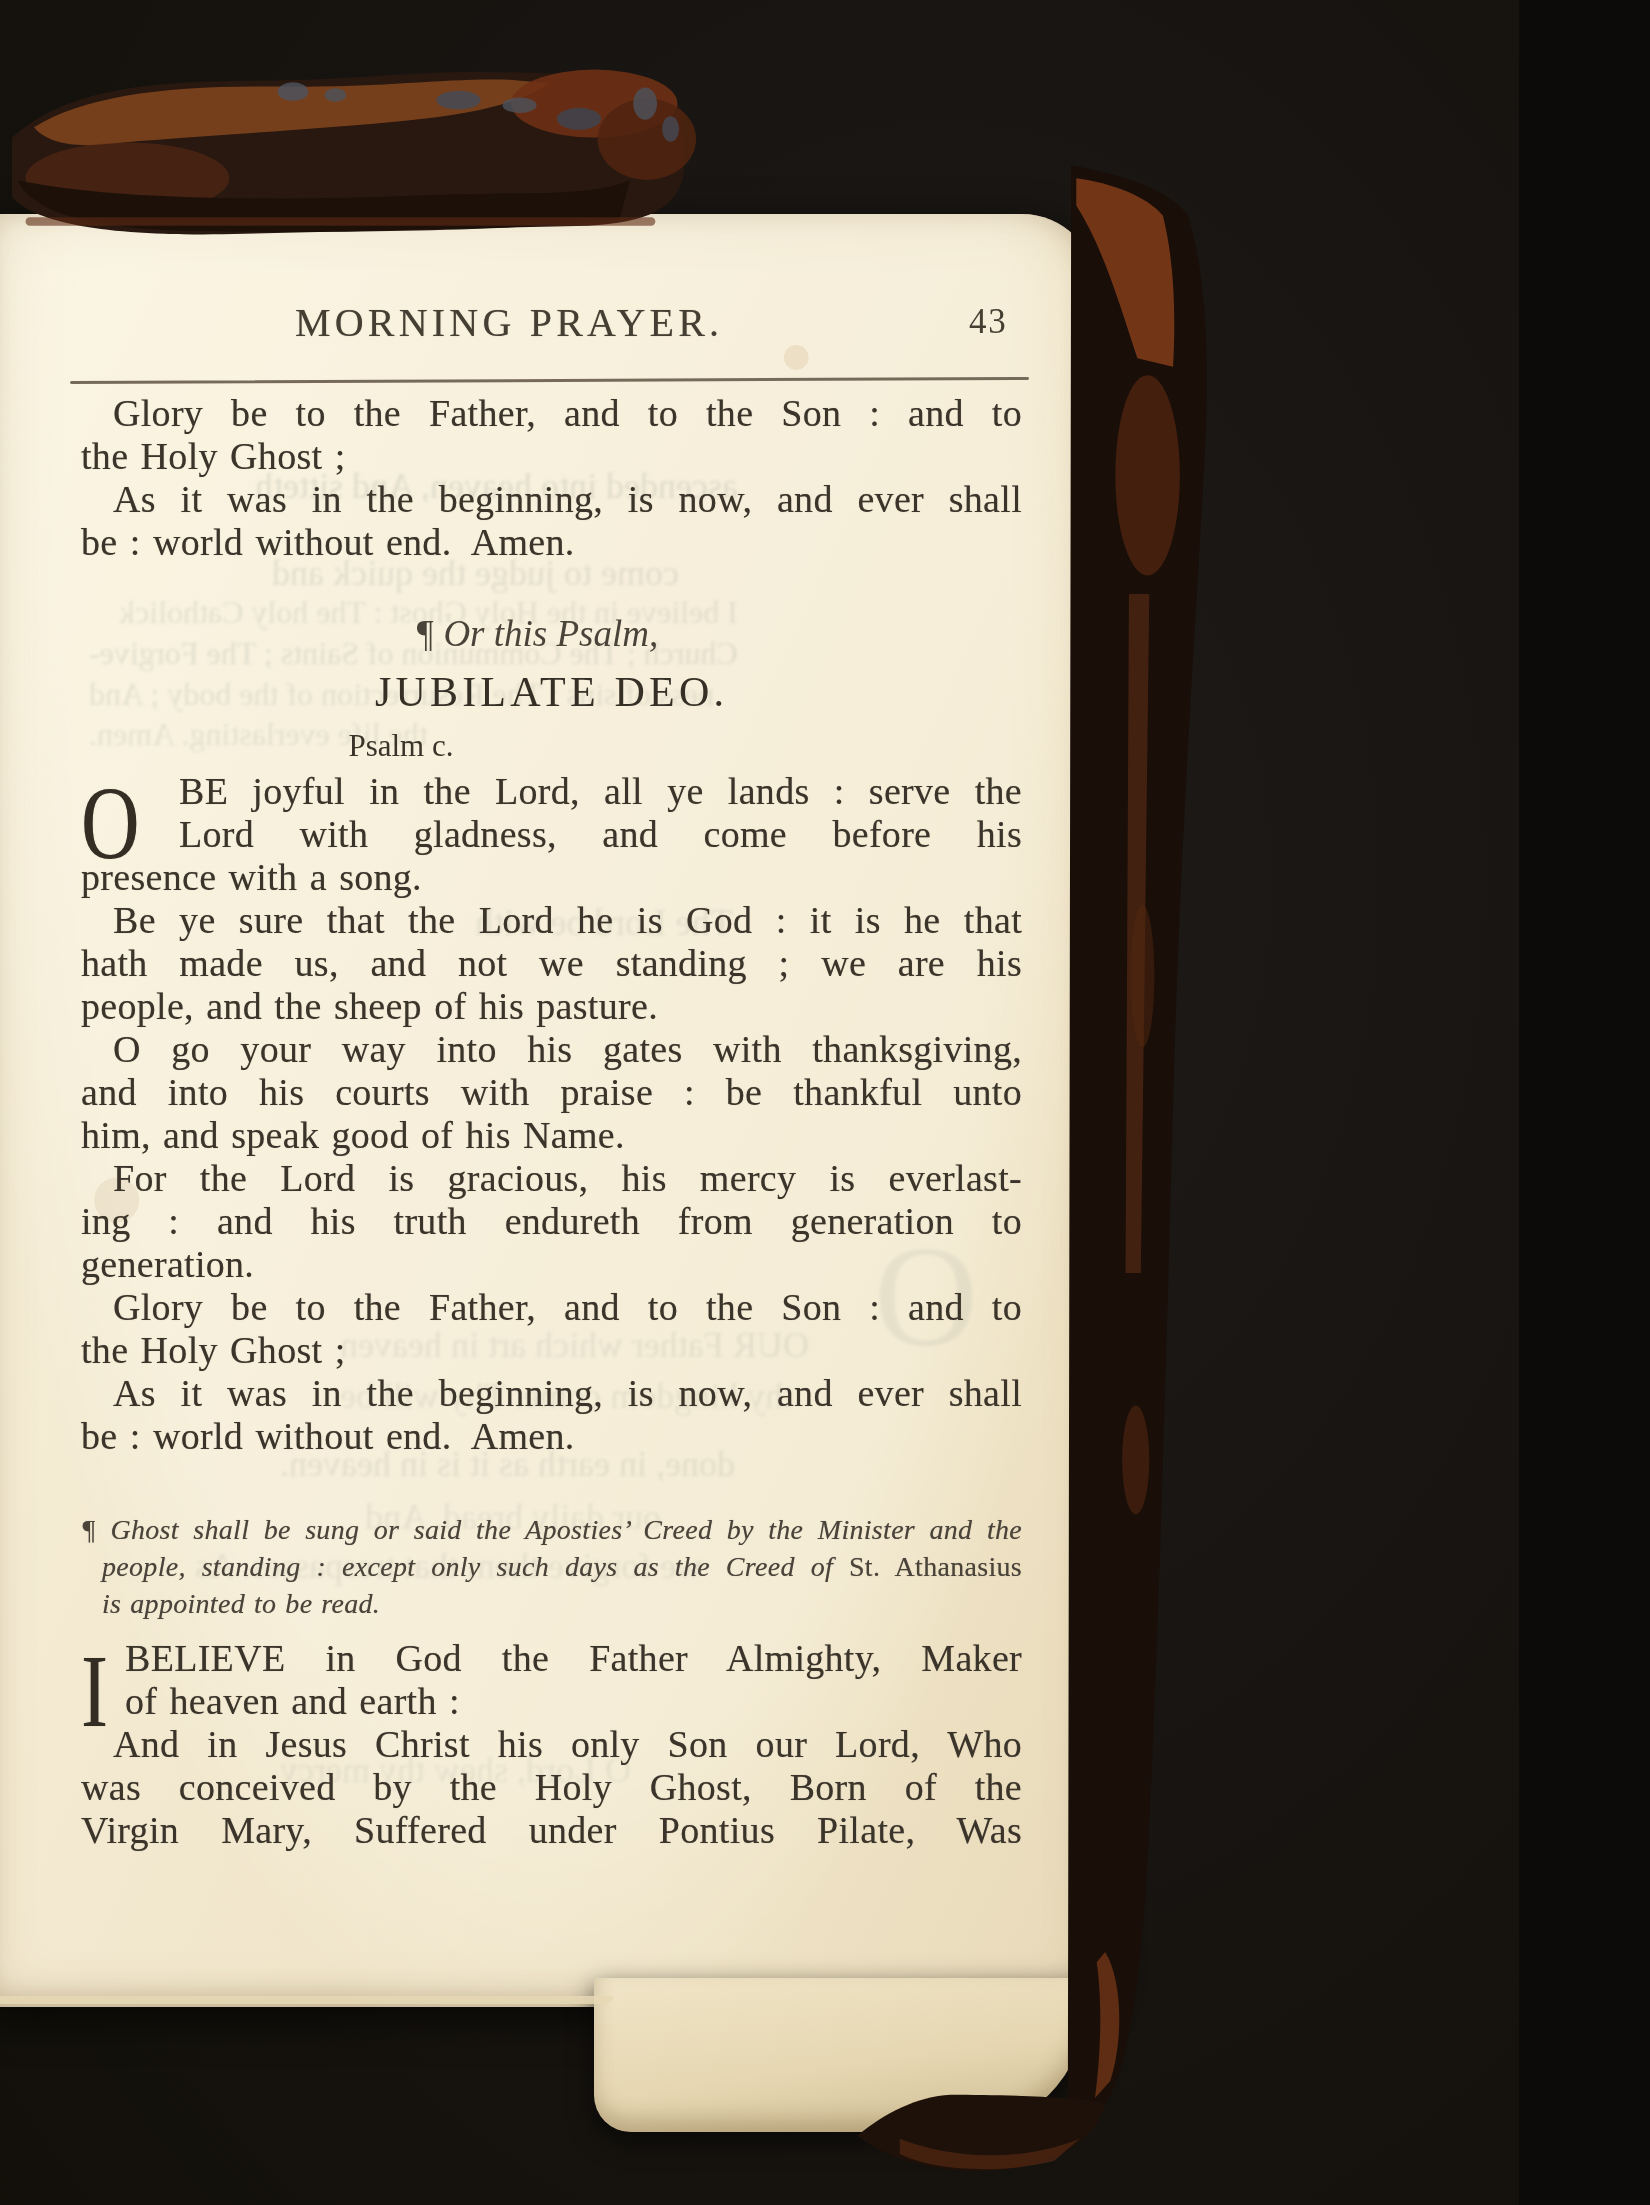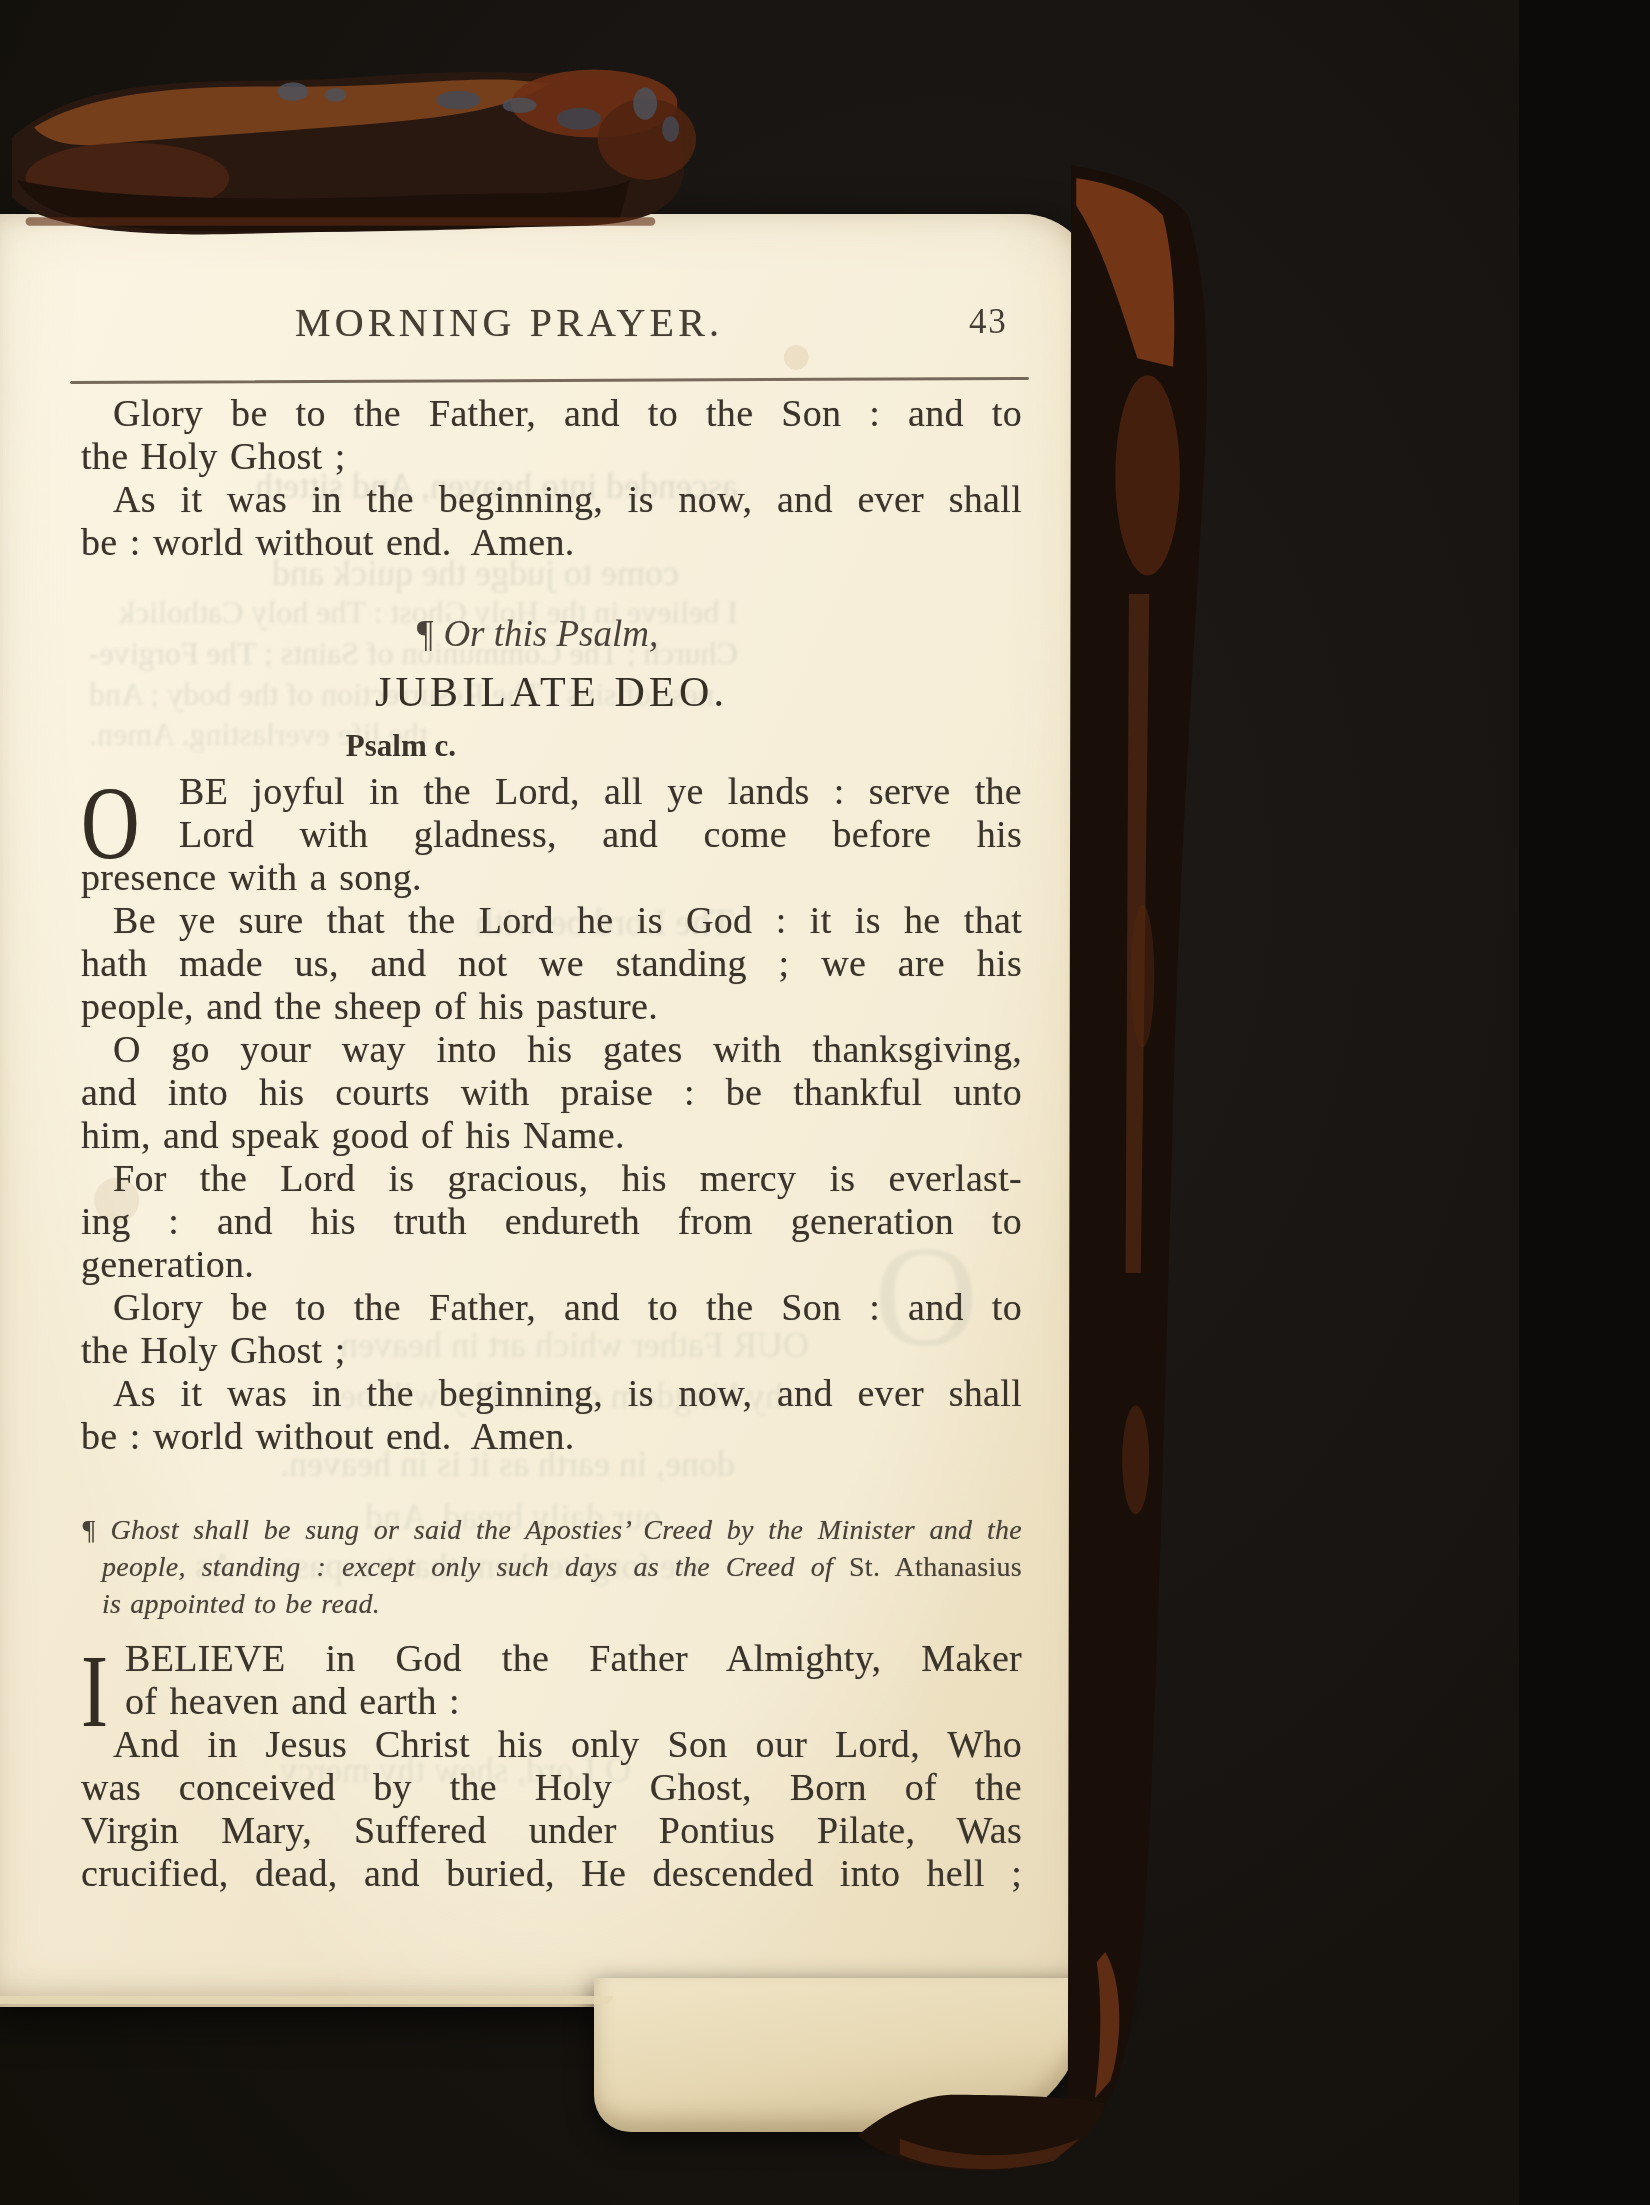--- a/index.html
+++ b/index.html
@@ -67,21 +67,21 @@
   .line.last{text-align:left;text-align-last:left;}
   .rubric-center{
     font-style:italic;font-size:37px;line-height:37px;text-align:center;
     margin:51px 30px 0 0;color:#4a433a;
   }
   .heading{
     font-size:42px;line-height:51px;letter-spacing:4.2px;text-align:center;
     margin-top:15.3px;color:#352f26;
   }
   .subheading{
-    font-size:31px;line-height:36px;text-align:center;width:68%;margin-top:10.2px;font-weight:bold;
+    font-size:31px;line-height:36px;text-align:center;width:68%;margin-top:10.2px;
   }
   .rubric-block{margin-top:53px;}
   .rubric-block .line{
     font-size:28px;line-height:37px;font-style:italic;word-spacing:1.7px;color:#4a433a;
   }
   .rubric-block .line .rom{font-style:normal;}
   .dc{
     position:absolute;left:0;top:1.7px;font-size:104px;line-height:1;
     transform:scaleX(.78);transform-origin:left top;color:#332d24;
     text-shadow:0 0 0.8px rgba(50,45,36,.5);
@@ -167,21 +167,20 @@
         </div>
         <div class="block" style="margin-top: 15.3px;">
           <span class="dc">I</span>
           <div class="line" style="margin-left: 44px;"><span>BELIEVE in God the Father Almighty, Maker</span></div>
           <div class="line last" style="margin-left: 44px;"><span>of heaven and earth :</span></div>
         </div>
         <div class="block">
           <div class="line" style="text-indent: 32px;"><span>And in Jesus Christ his only Son our Lord, Who</span></div>
           <div class="line"><span>was conceived by the Holy Ghost, Born of the</span></div>
           <div class="line"><span>Virgin Mary, Suffered under Pontius Pilate, Was</span></div>
-          <div class="line"><span>crucified, dead, and buried, He descended into hell ;</span></div>
         </div>
       </div>
   </div>
 
   <svg class="binding" viewBox="0 0 1945 2598" width="1651" height="2205">
 
     <path d="M14,162 C70,112 150,95 300,95 C420,95 468,84 580,85 C660,86 782,88 802,128
              L806,202 C800,246 762,262 692,266 L262,276 C122,278 40,262 14,232 Z" fill="#281810"></path>
     <path d="M40,150 C100,112 200,100 330,102 C450,104 520,92 600,94 L648,98
              C610,122 560,134 480,142 C360,154 200,162 122,170 C82,174 52,166 40,150 Z" fill="#84471f" opacity=".85"></path>

